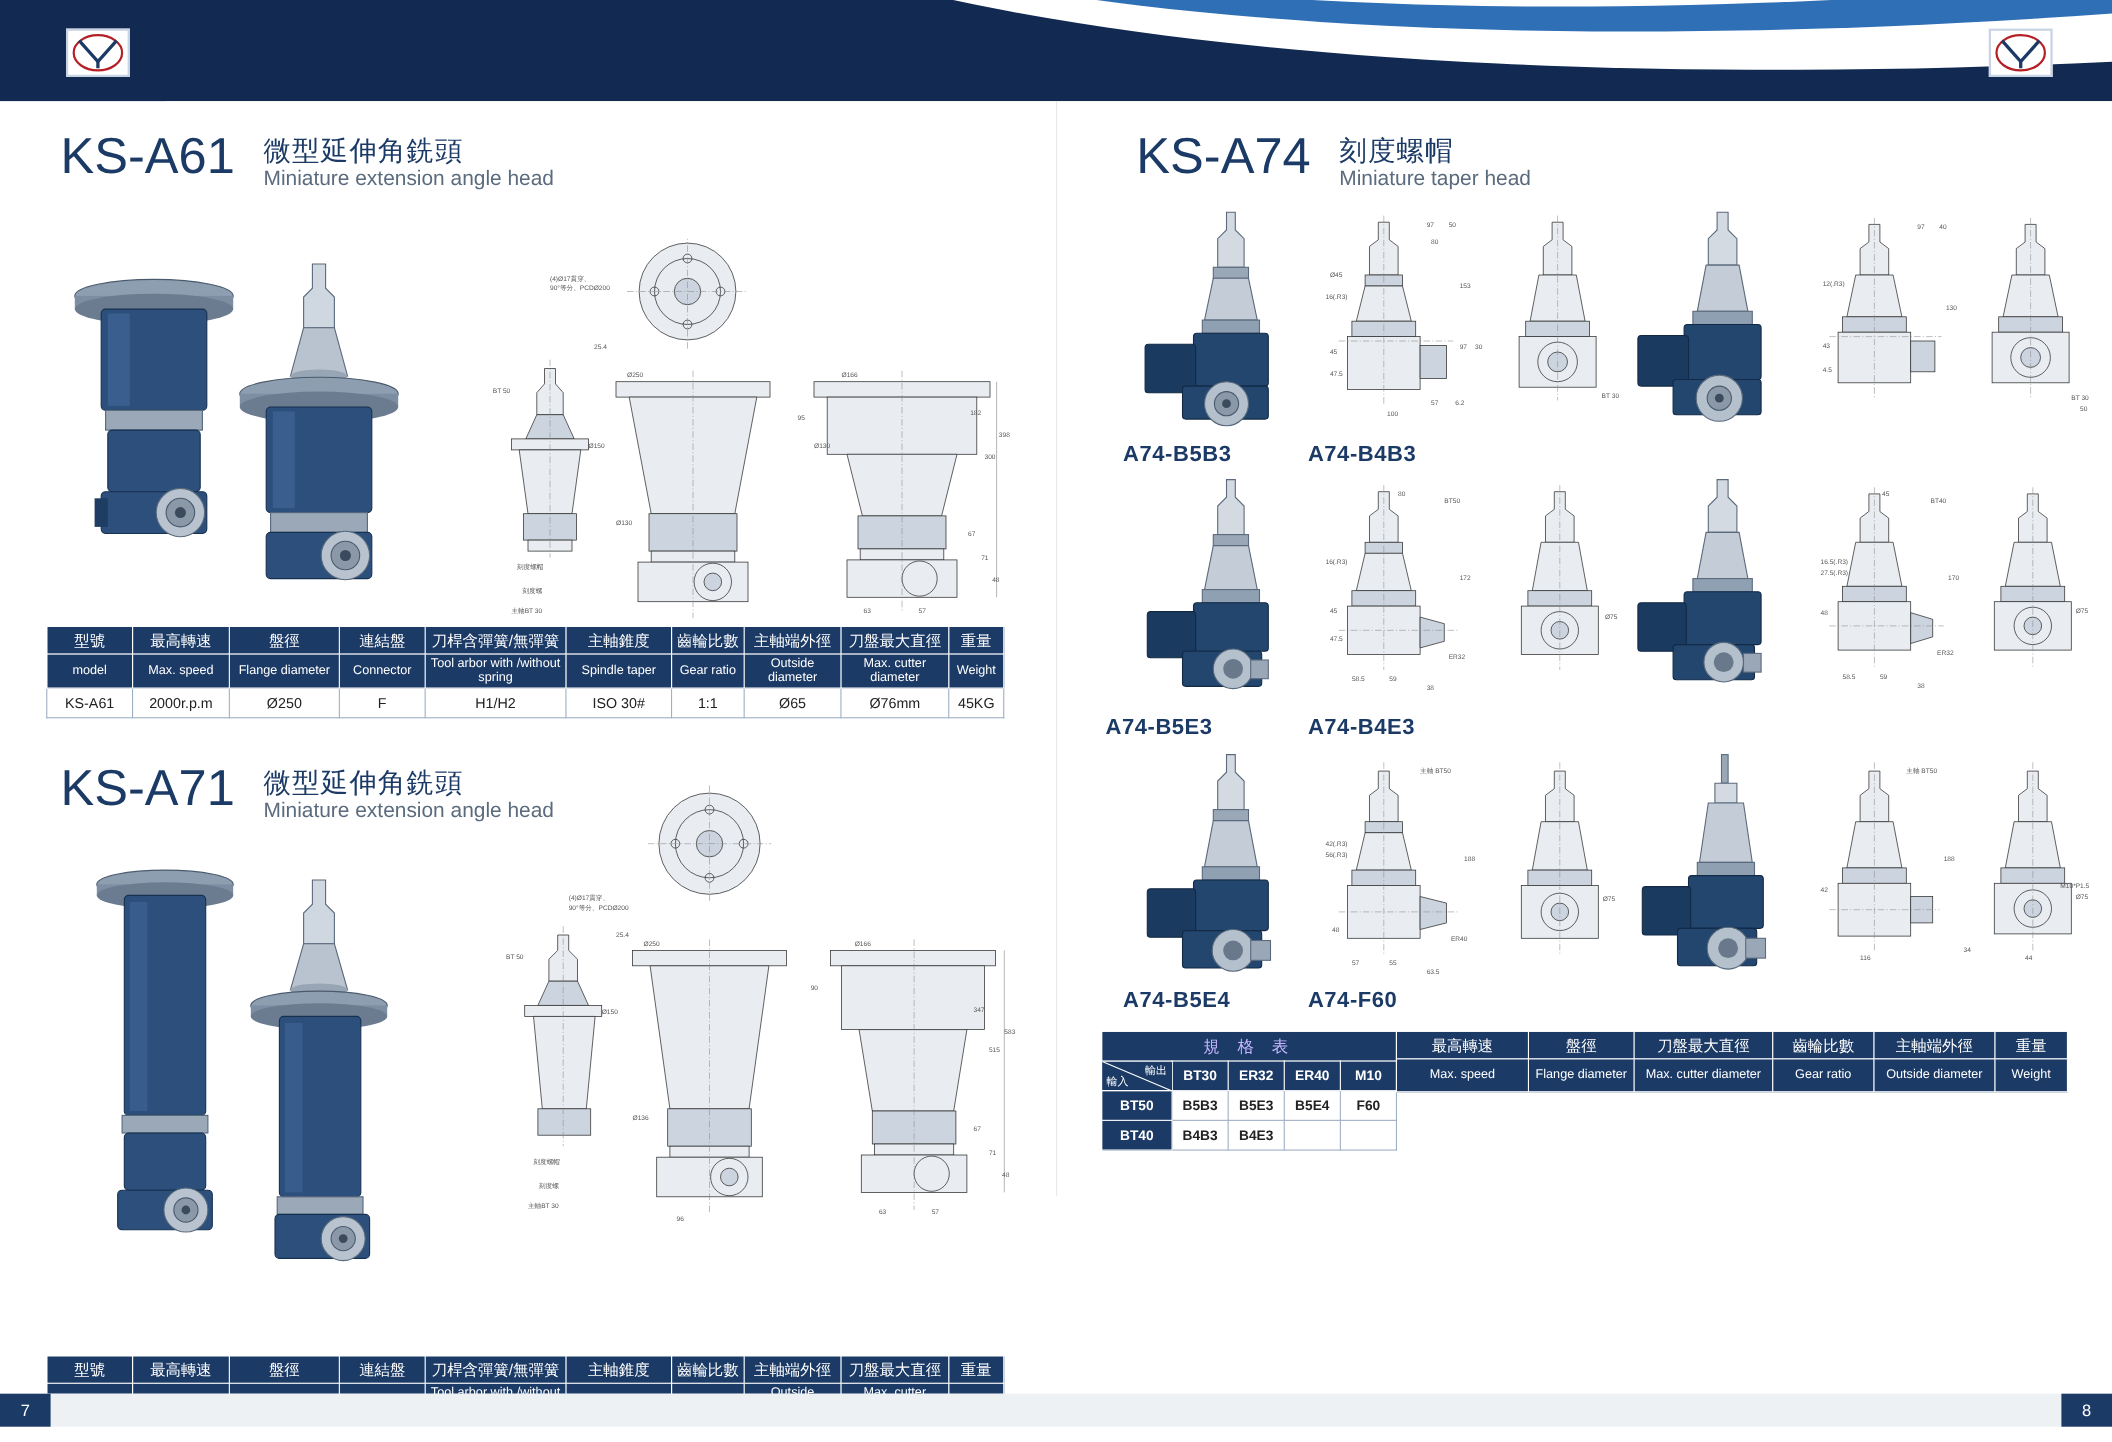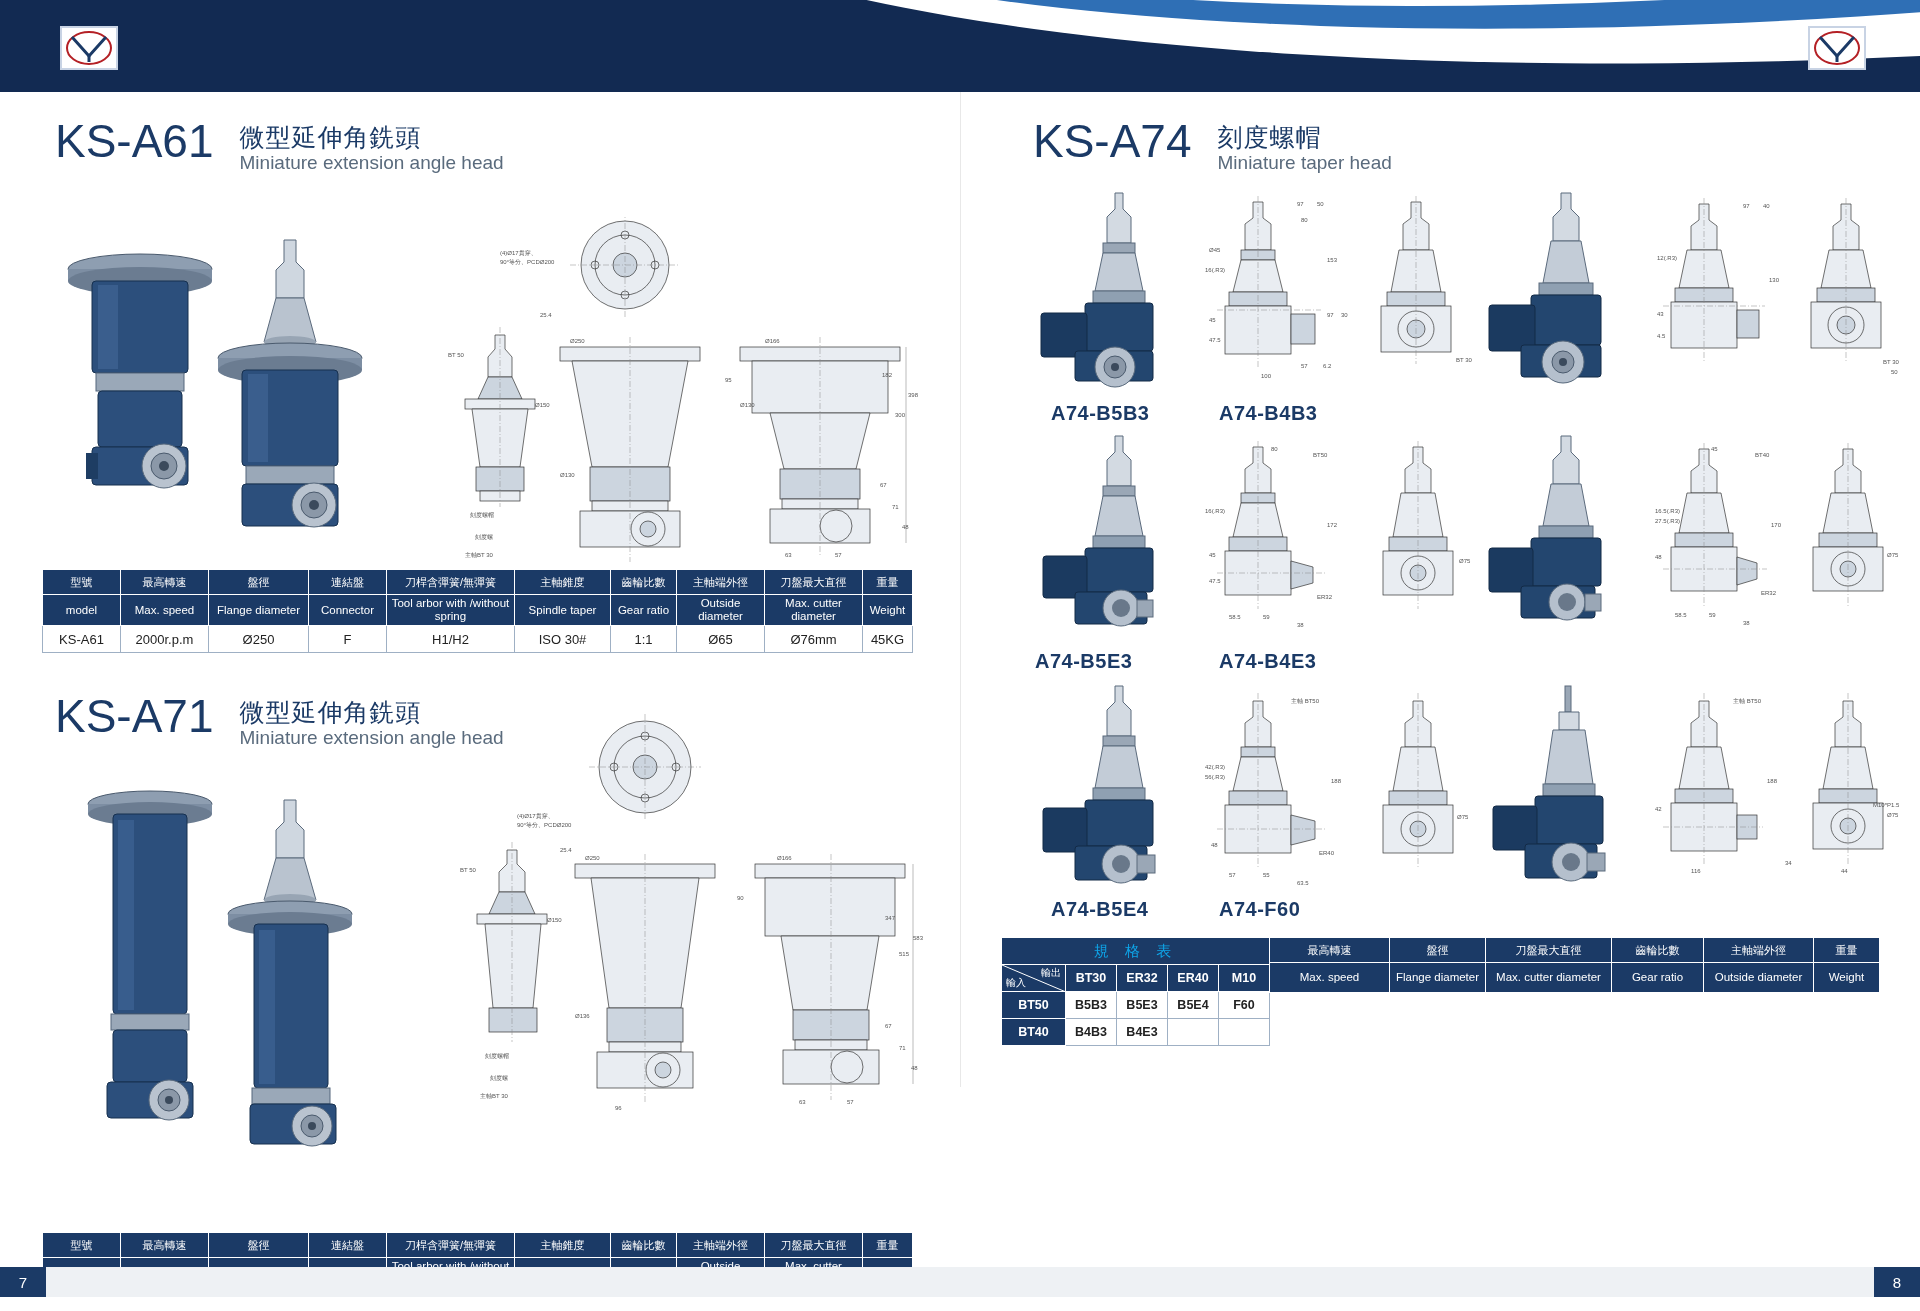--- a/index.html
+++ b/index.html
@@ -84,53 +84,52 @@
     color:#ffffff;
     table-layout:fixed;
   }
   table.spec td {
     border:1px solid #ffffff;
     text-align:center;
     vertical-align:middle;
     padding:2px 1px;
     line-height:13px;
   }
-  table.spec tr.hdr1 td { background:#1b3a66; height:25px; font-size:11px; }
+  table.spec tr.hdr1 td { background:#1b3a66; height:25px; font-size:14px; }
   table.spec tr.hdr2 td { background:#1b3a66; height:30px; font-size:11.5px; }
   table.spec tr.val td {
     background:#ffffff; color:#222222; height:27px; font-size:13px;
     border:1px solid #9fb0c4;
   }
 
   
   table.matrix {
     border-collapse:collapse; font-size:12.5px; table-layout:fixed;
   }
   table.matrix td {
     border:1px solid #ffffff; text-align:center; vertical-align:middle;
     height:27px;
   }
   table.matrix td.dark { background:#1b3a66; color:#ffffff; font-weight:bold; }
-  table.matrix td.darktitle { background:#1b3a66; color:#0ea5e9; font-size:15px; letter-spacing:6px;}
+  table.matrix td.darktitle { background:#1b3a66; color:#c4b5fd; font-size:15px; letter-spacing:6px;}
   table.matrix td.light { background:#ffffff; color:#222222; border:1px solid #9fb0c4; font-weight:bold;}
   table.matrix td.slash {
     background:#1b3a66; color:#ffffff; font-size:10.5px; position:relative; padding:0;
   }
   .slash-line {
     position:absolute; left:0; top:0; width:100%; height:100%;
     overflow:hidden;
   }
   .slash-in { position:absolute; left:4px; bottom:1px; font-size:10px;}
   .slash-out { position:absolute; right:4px; top:1px; font-size:10px;}
 
   
   .model-cap {
     position:absolute; font-size:20px; font-weight:bold; color:#1b3a66;
     letter-spacing:0.5px;
-    margin-left:30px;
   }
 
   
   .footer {
     position:absolute; bottom:0; height:44px; width:960px;
     background:#ffffff;
   }
   .footer-left { left:0; }
   .footer-right { left:960px; }
   .foot-bar {

